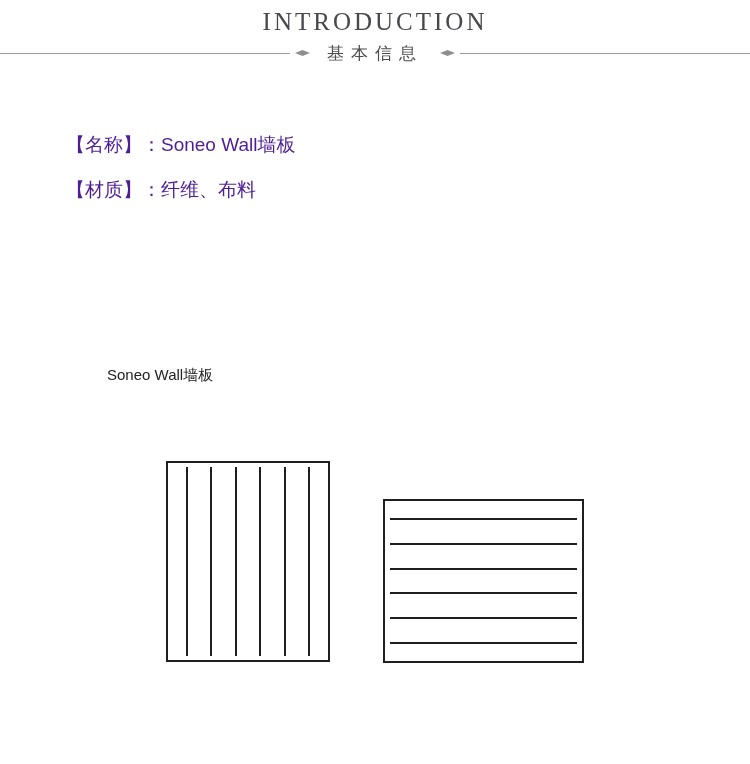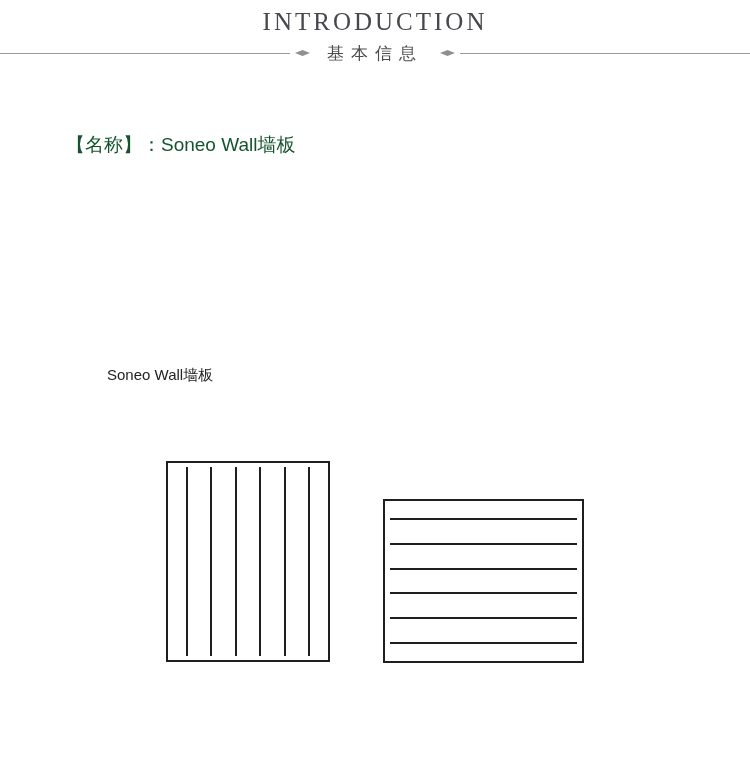--- a/index.html
+++ b/index.html
@@ -34,21 +34,21 @@
     flex:0 0 auto;
     margin:0 12px;
     font-size:17px;
     letter-spacing:7px;
     color:#4d4d4d;
     text-align:right;
   }
   
   .info{
     position:absolute;left:66px;top:132px;
-    font-size:19px;color:#14532d;
+    font-size:19px;color:#4c1d95;
   }
   .info-row{line-height:26px;margin-bottom:19px;white-space:nowrap;}
   
   .caption{
     position:absolute;left:107px;top:366px;
     font-size:15px;color:#222222;
   }
   .panel{
     position:absolute;
     border:2px solid #1f1f1f;
@@ -83,20 +83,23 @@
     <span class="diamond"></span>
     <span class="subtitle">基本信息</span>
     <span class="diamond"></span>
     <span class="rule"></span>
   </div>
 
   <div class="info">
     <div class="info-row">
       <span>【名称】</span><span>：</span><span>Soneo Wall墙板</span>
     </div>
+    <div class="info-row">
+      <span>【材质】</span><span>：</span><span>纤维、布料</span>
+    </div>
   </div>
 
   <div class="caption">Soneo Wall墙板</div>
 
   <div class="panel panel-v">
       <div class="line"></div>
       <div class="line"></div>
       <div class="line"></div>
       <div class="line"></div>
       <div class="line"></div>

